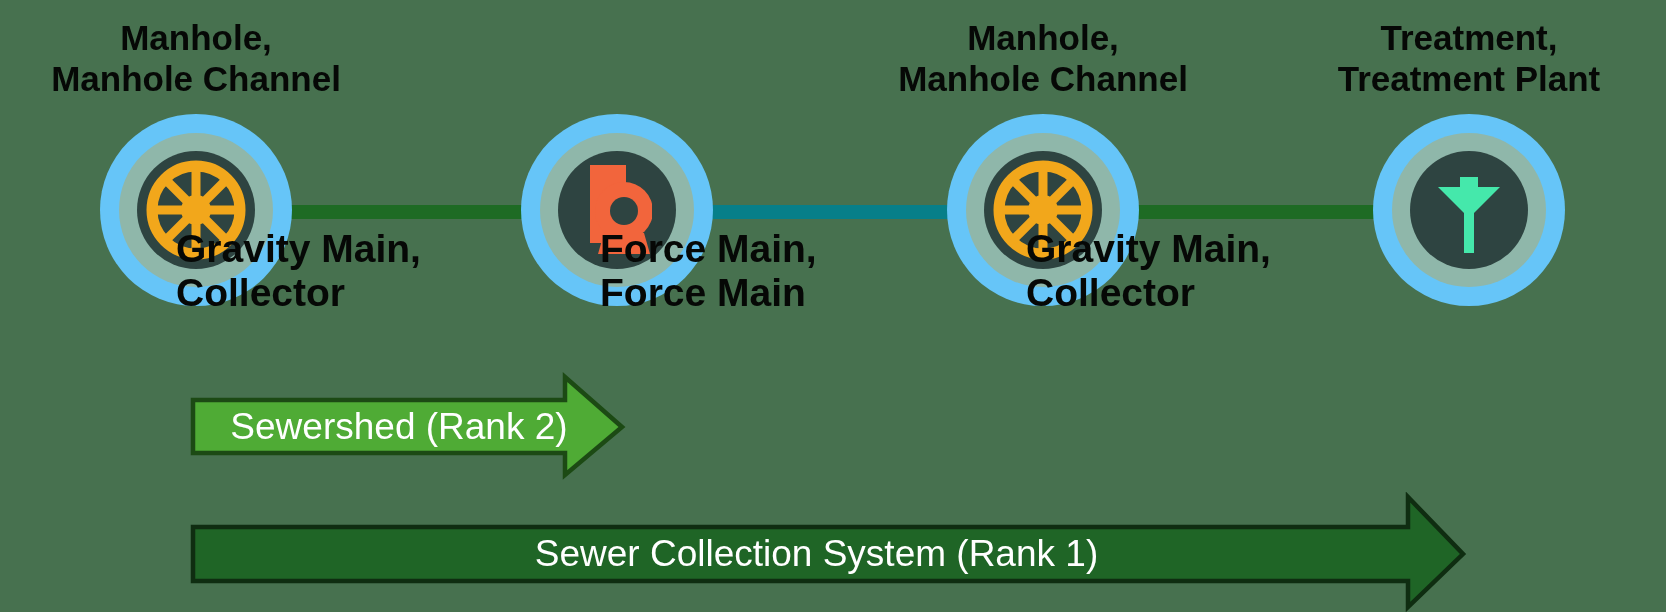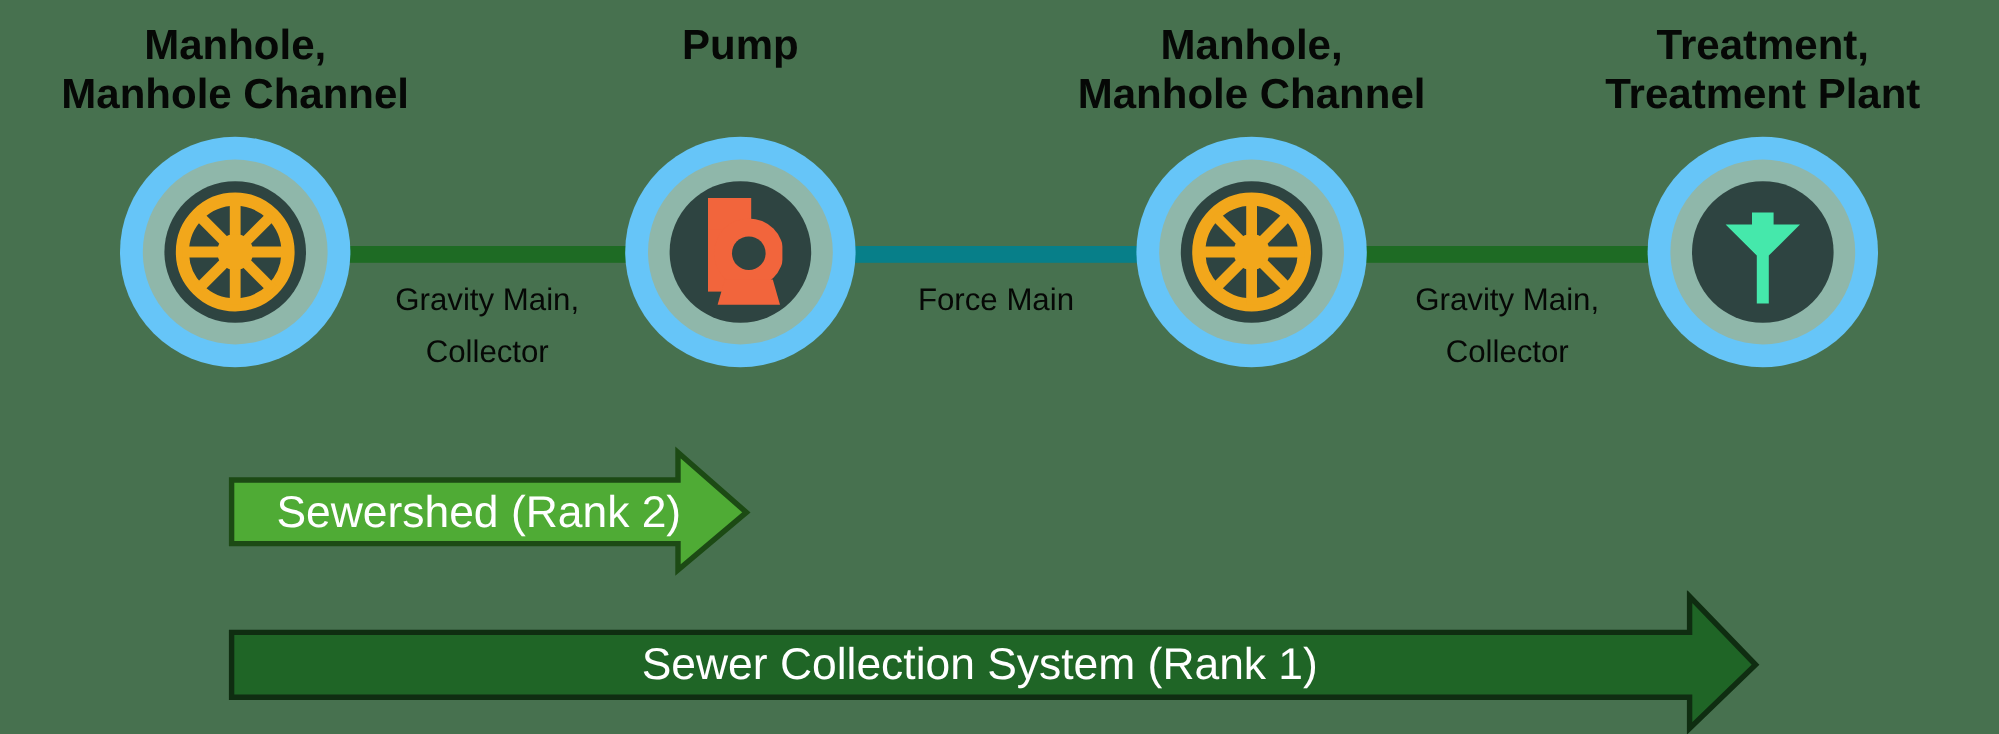--- a/index.html
+++ b/index.html
@@ -51,24 +51,24 @@
     font-size:35px;
     line-height:41px;
     font-weight:600;
     color:#060806;
     z-index:3;
   }
   .edge-label{
     position:absolute;
     top:227px;
     width:460px;
-    text-align:center;
-    font-size:26px;
+    text-align:left;
+    font-size:39px;
     line-height:44px;
-    font-weight:400;
+    font-weight:700;
     color:#060806;
     z-index:3;
   }
   
   .arrow-svg{position:absolute;z-index:2;}
   .arrow-text{
     position:absolute;
     text-align:center;
     color:#FFFFFF;
     font-size:37px;
@@ -157,36 +157,36 @@
         </svg>
       </div>
     </div>
   </div>
 
   <div class="node-label" style="left:-34px;">
     <div>Manhole,</div>
     <div>Manhole Channel</div>
   </div>
   <div class="node-label" style="left:387px;">
-    <div>Pump</div>
   </div>
   <div class="node-label" style="left:813px;">
     <div>Manhole,</div>
     <div>Manhole Channel</div>
   </div>
   <div class="node-label" style="left:1239px;">
     <div>Treatment,</div>
     <div>Treatment Plant</div>
   </div>
 
   <div class="edge-label" style="left:176px;">
     <div>Gravity Main,</div>
     <div>Collector</div>
   </div>
   <div class="edge-label" style="left:600px;">
+    <div>Force Main,</div>
     <div>Force Main</div>
   </div>
   <div class="edge-label" style="left:1026px;">
     <div>Gravity Main,</div>
     <div>Collector</div>
   </div>
 
   <svg class="arrow-svg" style="left:188px;top:370px;" width="445" height="112" viewBox="0 0 445 112">
     <polygon points="5,30 377,30 377,7 434,57 377,105 377,83 5,83" stroke="#1C4A14" stroke-width="4.5" stroke-linejoin="miter" fill="#4FAB35"></polygon>
   </svg>

